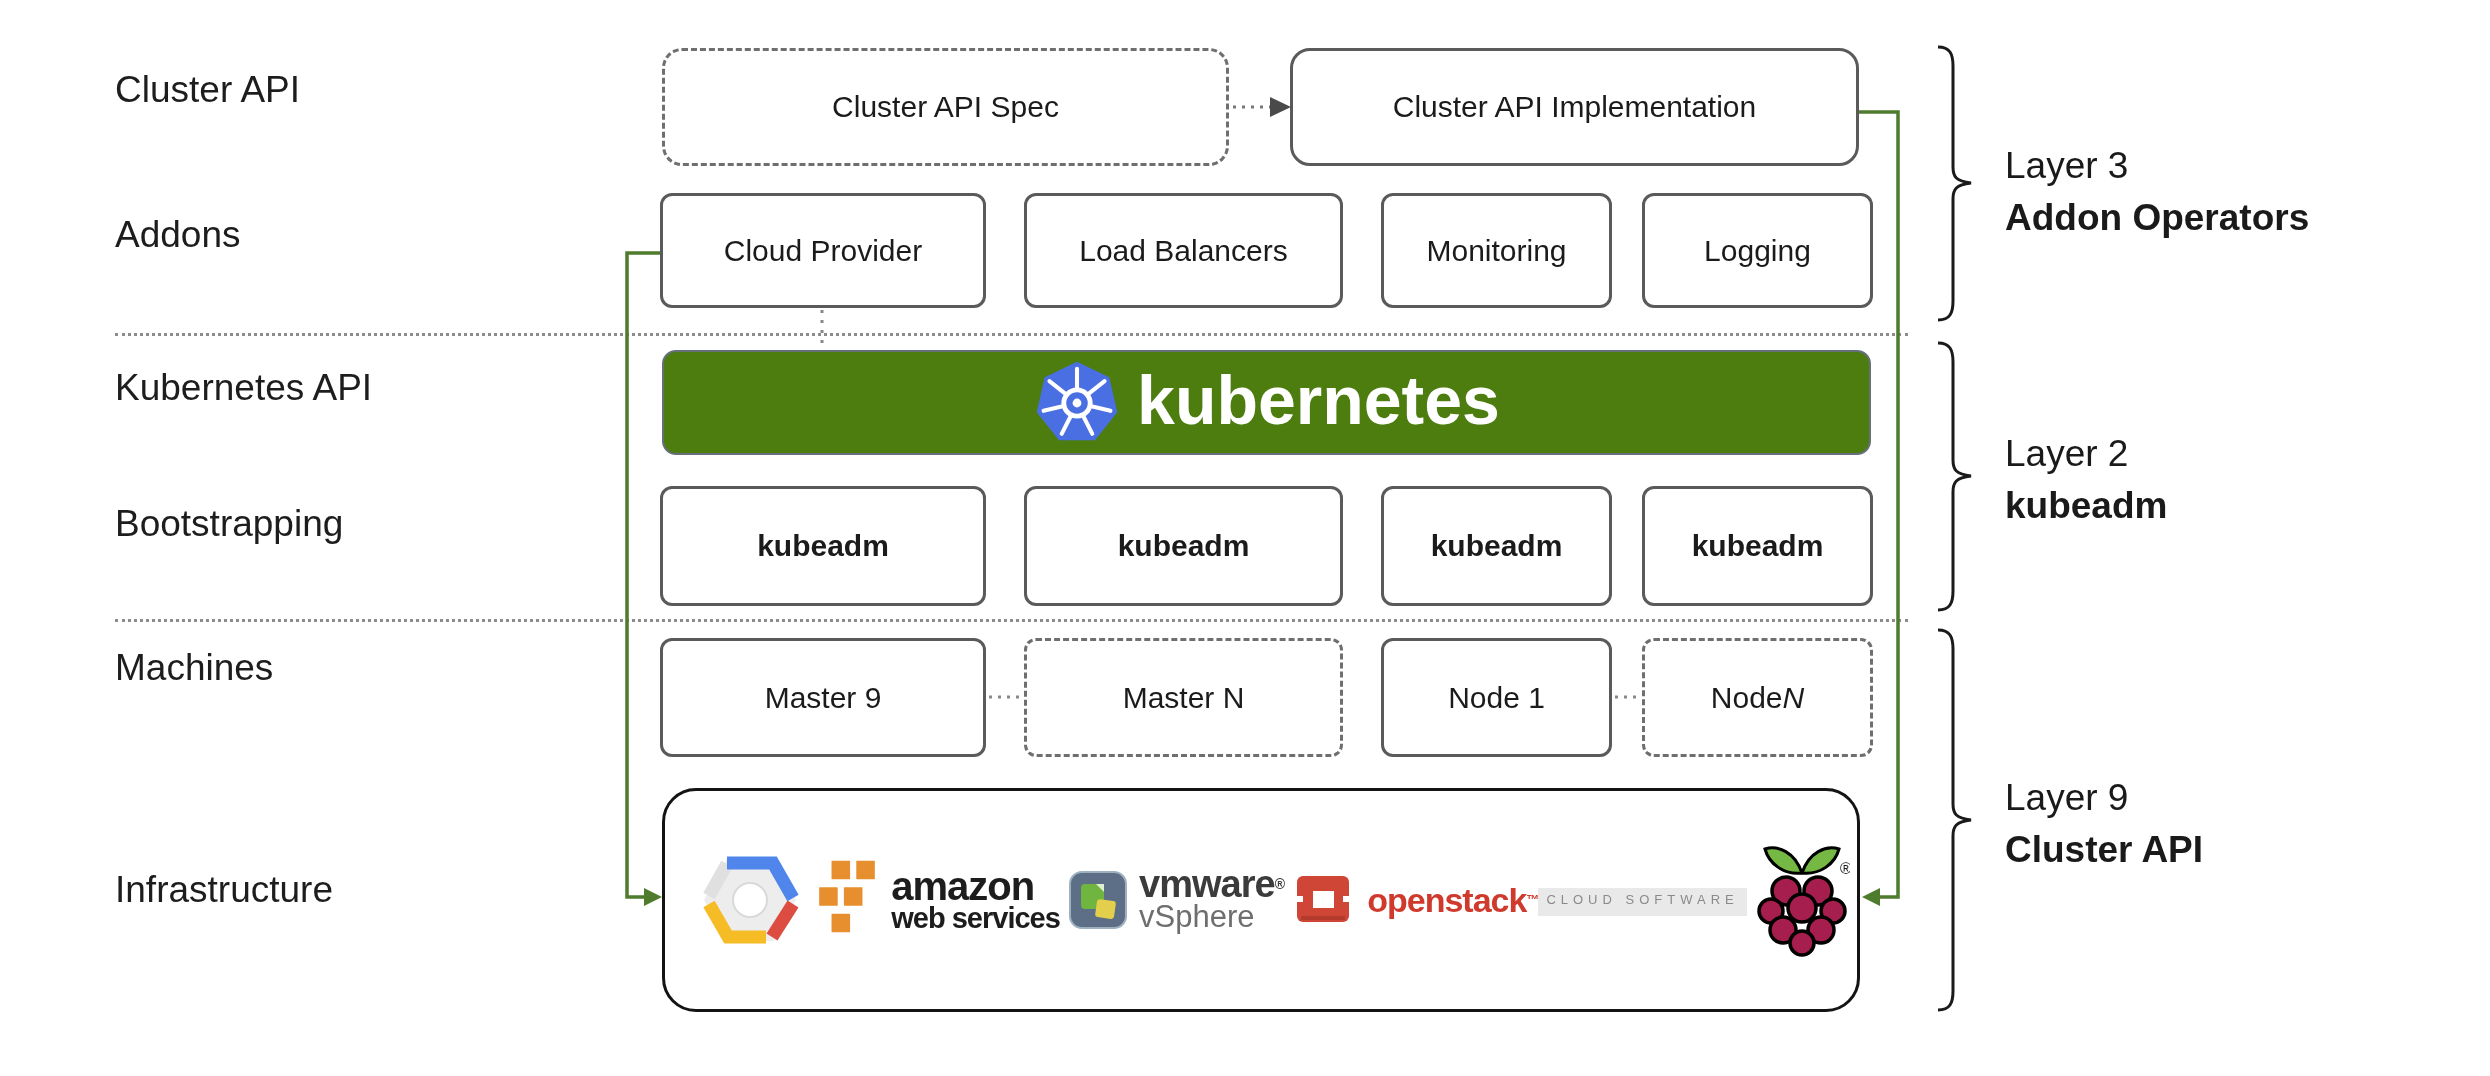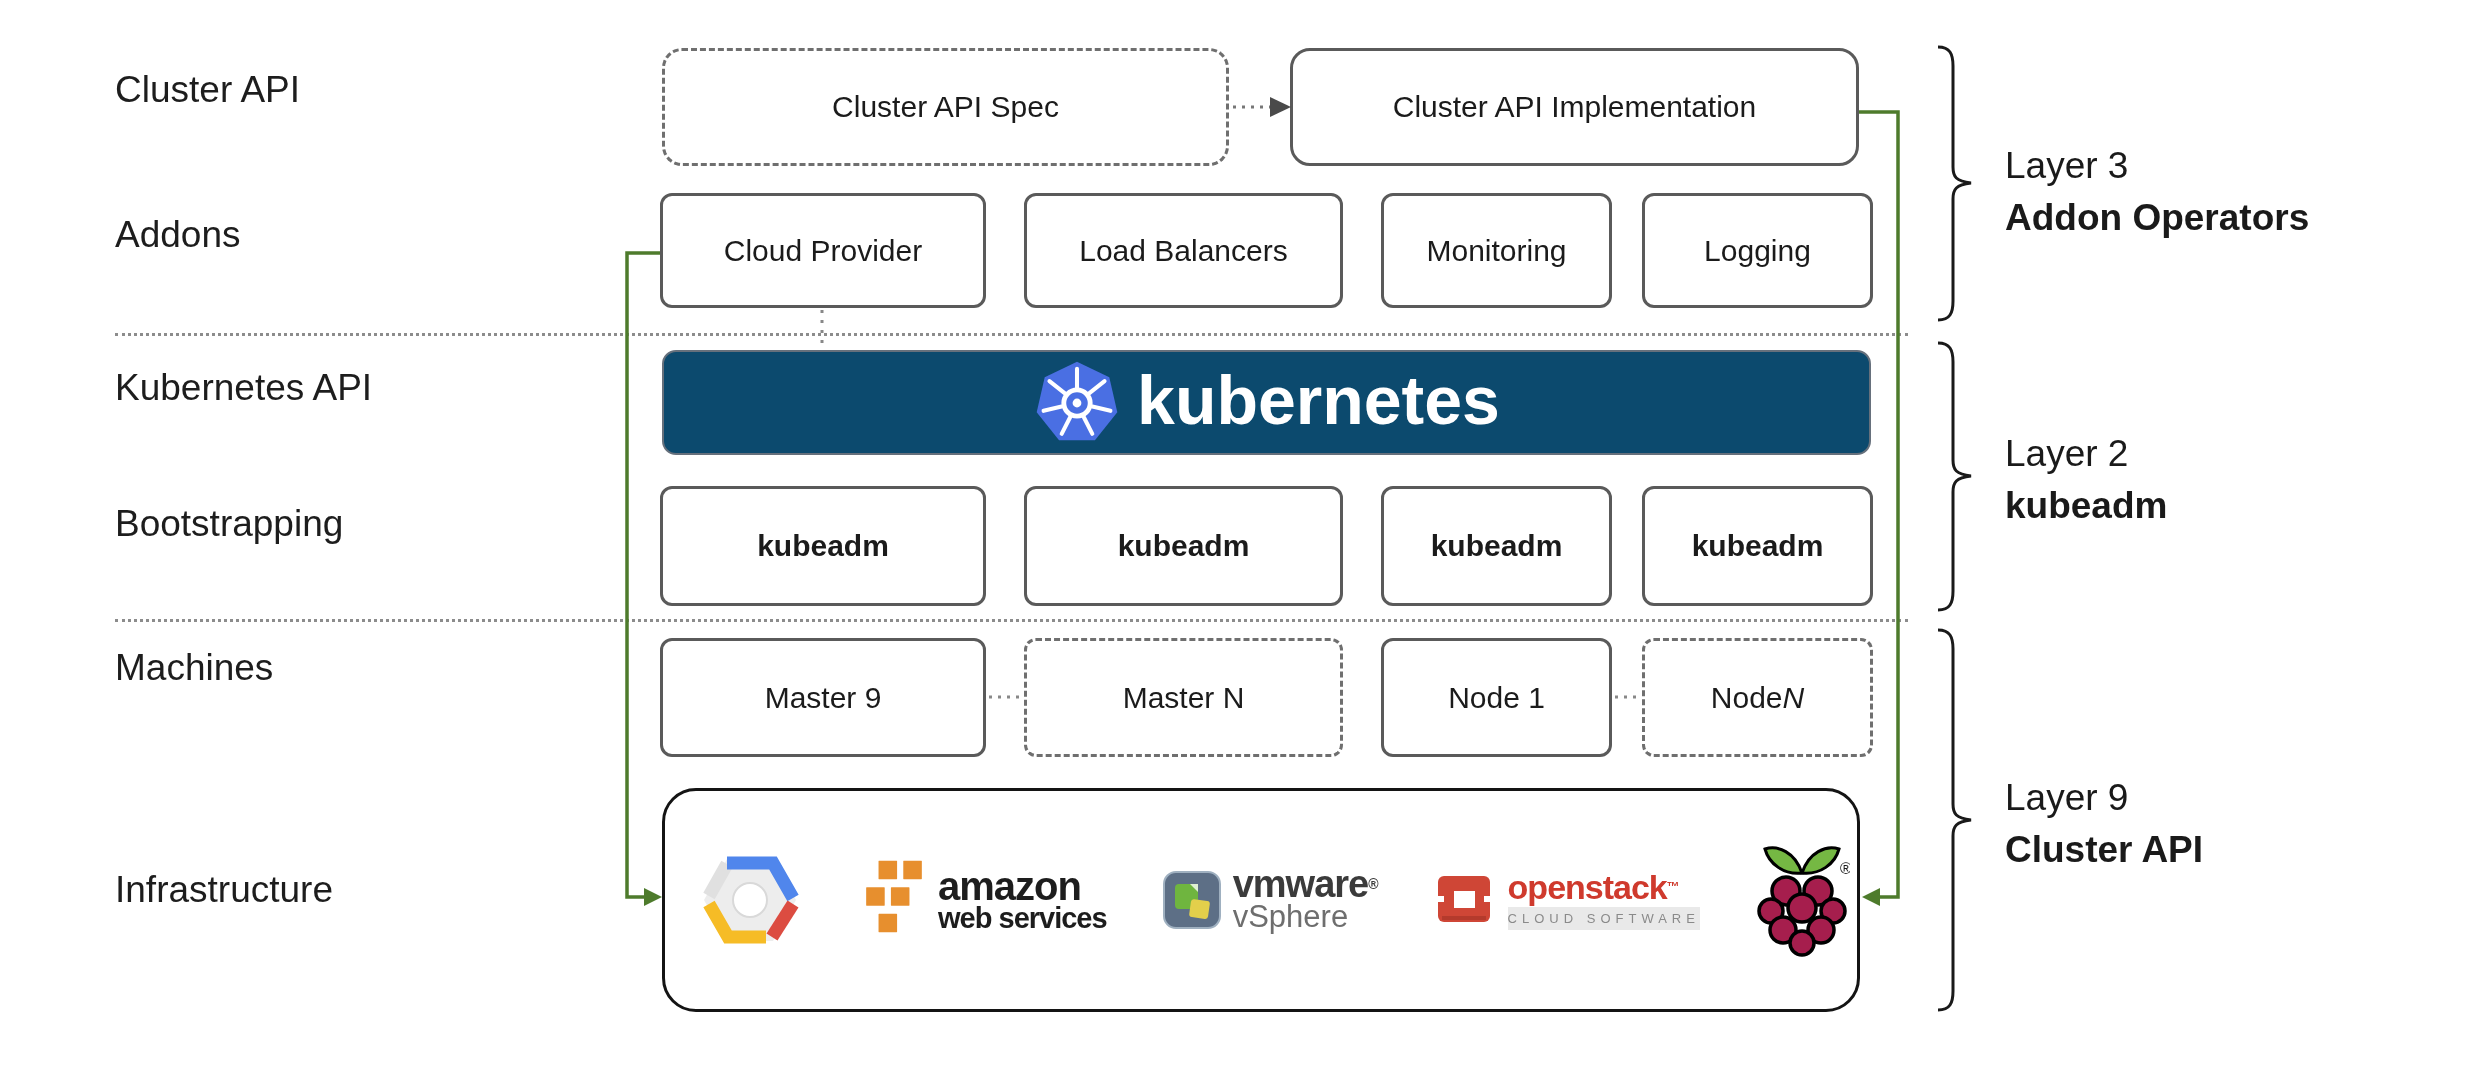--- a/index.html
+++ b/index.html
@@ -9,39 +9,39 @@
   .row-label{position:absolute;left:115px;font-size:37px;line-height:44px;color:#1d1d1d;white-space:nowrap;}
 
   .box{position:absolute;box-sizing:border-box;border:3px solid #5a5a5a;border-radius:12px;
        display:flex;align-items:center;justify-content:center;
        font-size:30px;color:#1b1b1b;background:#ffffff;text-align:center;}
   .box.dashed{border:3px dashed #6f6f6f;}
   .box.big{border-radius:20px;}
   .bold{font-weight:bold;}
 
   .banner{position:absolute;left:662px;top:350px;width:1209px;height:105px;box-sizing:border-box;
-          background:#0c4a6e;border:2px solid #66707c;border-radius:14px;
+          background:#4d7c0f;border:2px solid #66707c;border-radius:14px;
           display:flex;align-items:center;justify-content:center;gap:16px;}
   .banner .wordmark{color:#ffffff;font-size:68px;font-weight:bold;letter-spacing:0px;padding-bottom:6px;}
 
   .infra{position:absolute;left:662px;top:788px;width:1198px;height:224px;box-sizing:border-box;
          border:3px solid #141414;border-radius:34px;background:#ffffff;}
   .infra-row{position:absolute;left:700px;top:788px;width:1150px;height:224px;
              display:flex;align-items:center;justify-content:space-between;}
   .provider{display:flex;align-items:center;gap:12px;}
   .azure-text{color:#3aa0db;font-size:35px;font-weight:600;white-space:nowrap;}
   .aws-text-line1{font-size:40px;font-weight:bold;color:#1d1d1d;line-height:36px;letter-spacing:-1px;}
   .aws-text-line2{font-size:29px;font-weight:bold;color:#1d1d1d;line-height:28px;letter-spacing:-1px;}
   .vmware-name{font-size:38px;font-weight:bold;color:#3b3b3b;line-height:34px;letter-spacing:-1px;}
   .vmware-sup{font-size:14px;vertical-align:top;color:#3b3b3b;}
   .vmware-product{font-size:31px;color:#6e6e6e;line-height:32px;}
   .os-name{font-size:34px;font-weight:bold;color:#cf3a2d;line-height:32px;letter-spacing:-1px;}
   .os-tm{font-size:13px;vertical-align:top;color:#cf3a2d;}
   .os-bar{margin-top:4px;background:#e9e9e9;color:#8a8a8a;font-size:13px;letter-spacing:5px;
-          padding:4px 0;white-space:nowrap;text-align:right;}
+          padding:4px 8px;white-space:nowrap;text-align:right;}
 
   .sep{position:absolute;left:115px;width:1793px;height:0;border-top:3px dotted #8c8c8c;}
 
   .layer-label{position:absolute;left:2005px;width:470px;font-size:37px;line-height:52px;color:#1a1a1a;}
 
   svg.overlay{position:absolute;left:0;top:0;width:2490px;height:1076px;pointer-events:none;}
 </style>
 </head>
 <body>
 
@@ -151,21 +151,21 @@
     <div class="provider">
       <span style="display:flex">
         <svg width="62" height="58" viewBox="0 0 62 58">
           <rect x="4" y="5" width="52" height="46" rx="6" fill="#cf4636"></rect>
           <rect x="20" y="20" width="21" height="17" fill="#ffffff"></rect>
           <rect x="0" y="25" width="10" height="6" fill="#ffffff"></rect>
           <rect x="50" y="25" width="12" height="6" fill="#ffffff"></rect>
           <rect x="8" y="45" width="44" height="4" fill="#a83528" opacity="0.7"></rect>
         </svg>
       </span>
-      <span style="display:flex;flex-direction:column">
+      <span style="display:flex;flex-direction:row">
         <span class="os-name"><span>openstack</span><span class="os-tm">™</span></span>
         <span class="os-bar">CLOUD SOFTWARE</span>
       </span>
     </div>
 
     <div class="provider">
       <span style="display:flex">
         <svg width="94" height="116" viewBox="0 0 94 116">
           <path d="M46,31 C39,10 22,3 9,7 C13,22 28,33 46,31 Z" fill="#75b843" stroke="#000000" stroke-width="3"></path>
           <path d="M46,31 C53,10 70,3 83,7 C79,22 64,33 46,31 Z" fill="#75b843" stroke="#000000" stroke-width="3"></path>

